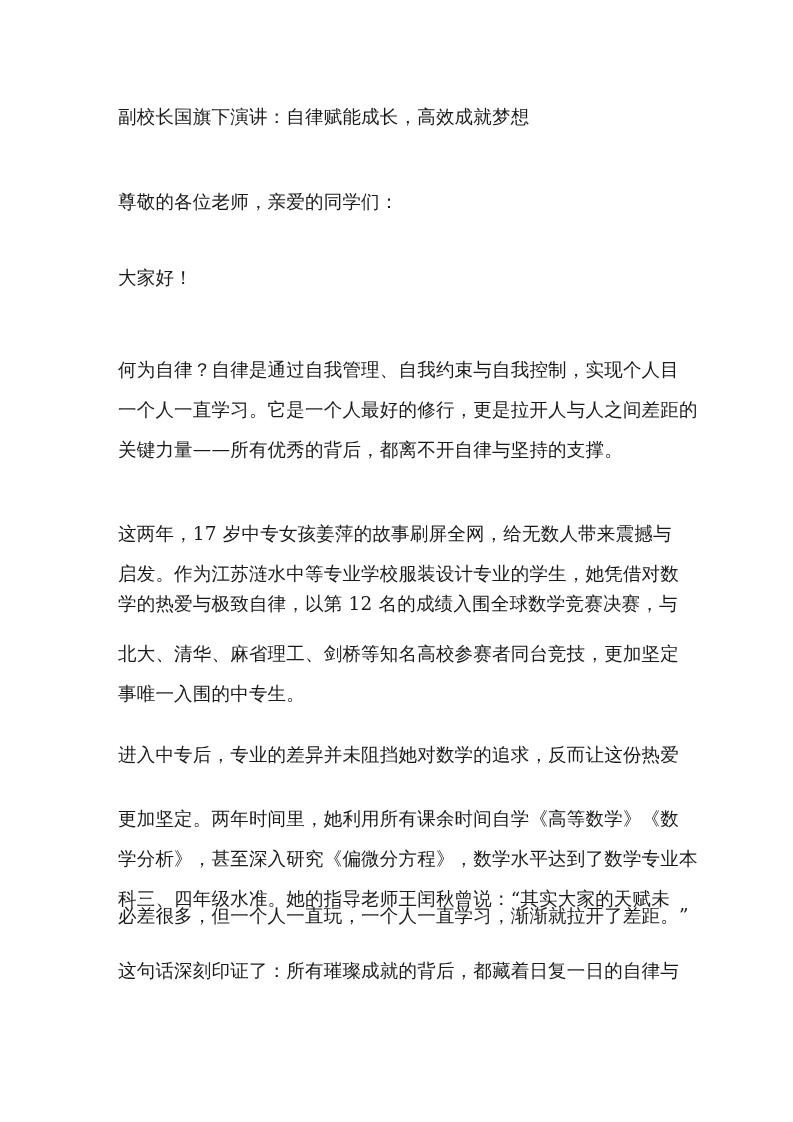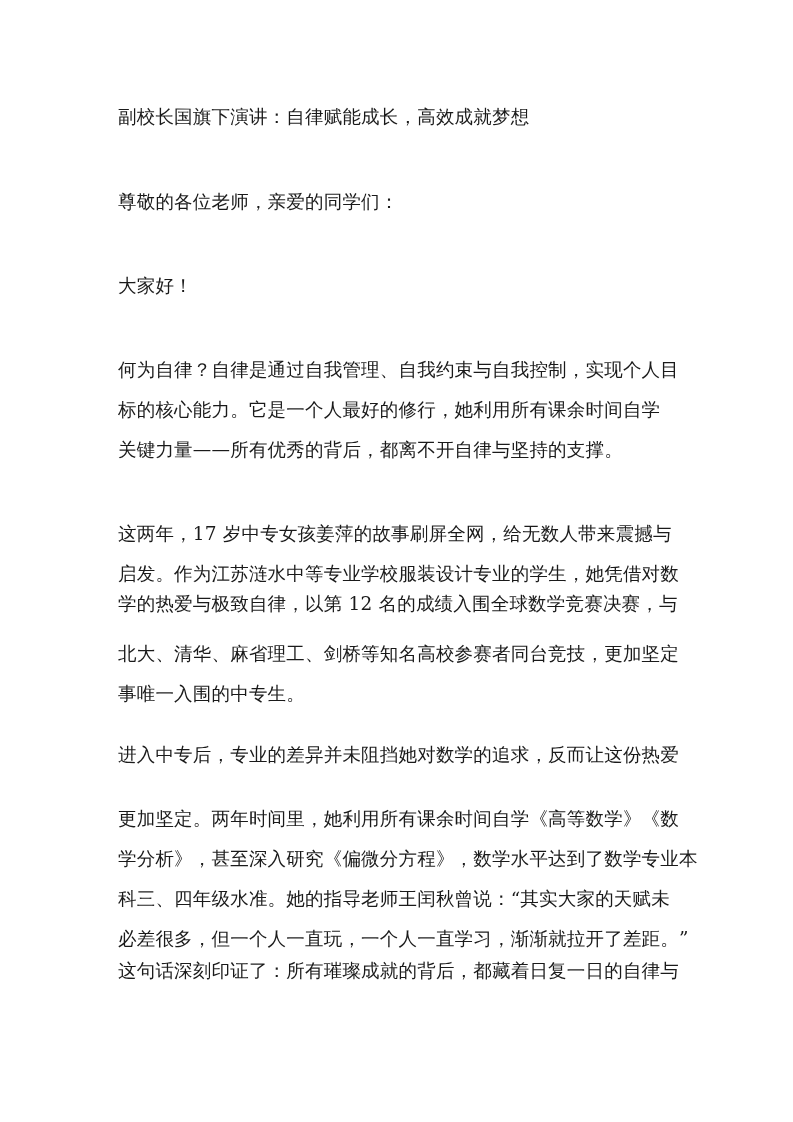--- a/index.html
+++ b/index.html
@@ -8,37 +8,37 @@
   .page { position: absolute; left: 0; top: 0; width: 793px; height: 1122px; background: #fff; }
   .line { position: absolute; left: 118px; font-size: 18.5px; line-height: 24px;
           white-space: nowrap; letter-spacing: 0.2px; }
 </style>
 </head>
 <body>
 
 <div class="page">
   <div class="line" style="top:190px">尊敬的各位老师，亲爱的同学们：</div>
   <div class="line" style="top:105px">副校长国旗下演讲：自律赋能成长，高效成就梦想</div>
-  <div class="line" style="top:274px">大家好！</div>
+  <div class="line" style="top:266px">大家好！</div>
 
   <div>
     <div class="line" style="top:358px">何为自律？自律是通过自我管理、自我约束与自我控制，实现个人目</div>
-    <div class="line" style="top:398px">标的核心能力。它是一个人最好的修行，她利用所有课余时间自学</div>
+    <div class="line" style="top:398px">一个人一直学习。它是一个人最好的修行，更是拉开人与人之间差距的</div>
     <div class="line" style="top:438px">关键力量——所有优秀的背后，都离不开自律与坚持的支撑。</div>
   </div>
 
   <div>
     <div class="line" style="top:522px">这两年，17 岁中专女孩姜萍的故事刷屏全网，给无数人带来震撼与</div>
     <div class="line" style="top:562px">启发。作为江苏涟水中等专业学校服装设计专业的学生，她凭借对数</div>
     <div class="line" style="top:592px">学的热爱与极致自律，以第 12 名的成绩入围全球数学竞赛决赛，与</div>
     <div class="line" style="top:642px">北大、清华、麻省理工、剑桥等知名高校参赛者同台竞技，更加坚定</div>
     <div class="line" style="top:682px">事唯一入围的中专生。</div>
   </div>
 
   <div>
     <div class="line" style="top:743px">进入中专后，专业的差异并未阻挡她对数学的追求，反而让这份热爱</div>
     <div class="line" style="top:807px">更加坚定。两年时间里，她利用所有课余时间自学《高等数学》《数</div>
     <div class="line" style="top:847px">学分析》，甚至深入研究《偏微分方程》，数学水平达到了数学专业本</div>
     <div class="line" style="top:887px">科三、四年级水准。她的指导老师王闰秋曾说：“其实大家的天赋未</div>
-    <div class="line" style="top:927px">必差很多，但一个人一直玩，一个人一直学习，渐渐就拉开了差距。”</div>
+    <div class="line" style="top:904px">必差很多，但一个人一直玩，一个人一直学习，渐渐就拉开了差距。”</div>
     <div class="line" style="top:959px">这句话深刻印证了：所有璀璨成就的背后，都藏着日复一日的自律与</div>
   </div>
 </div>
 
 </body></html>

